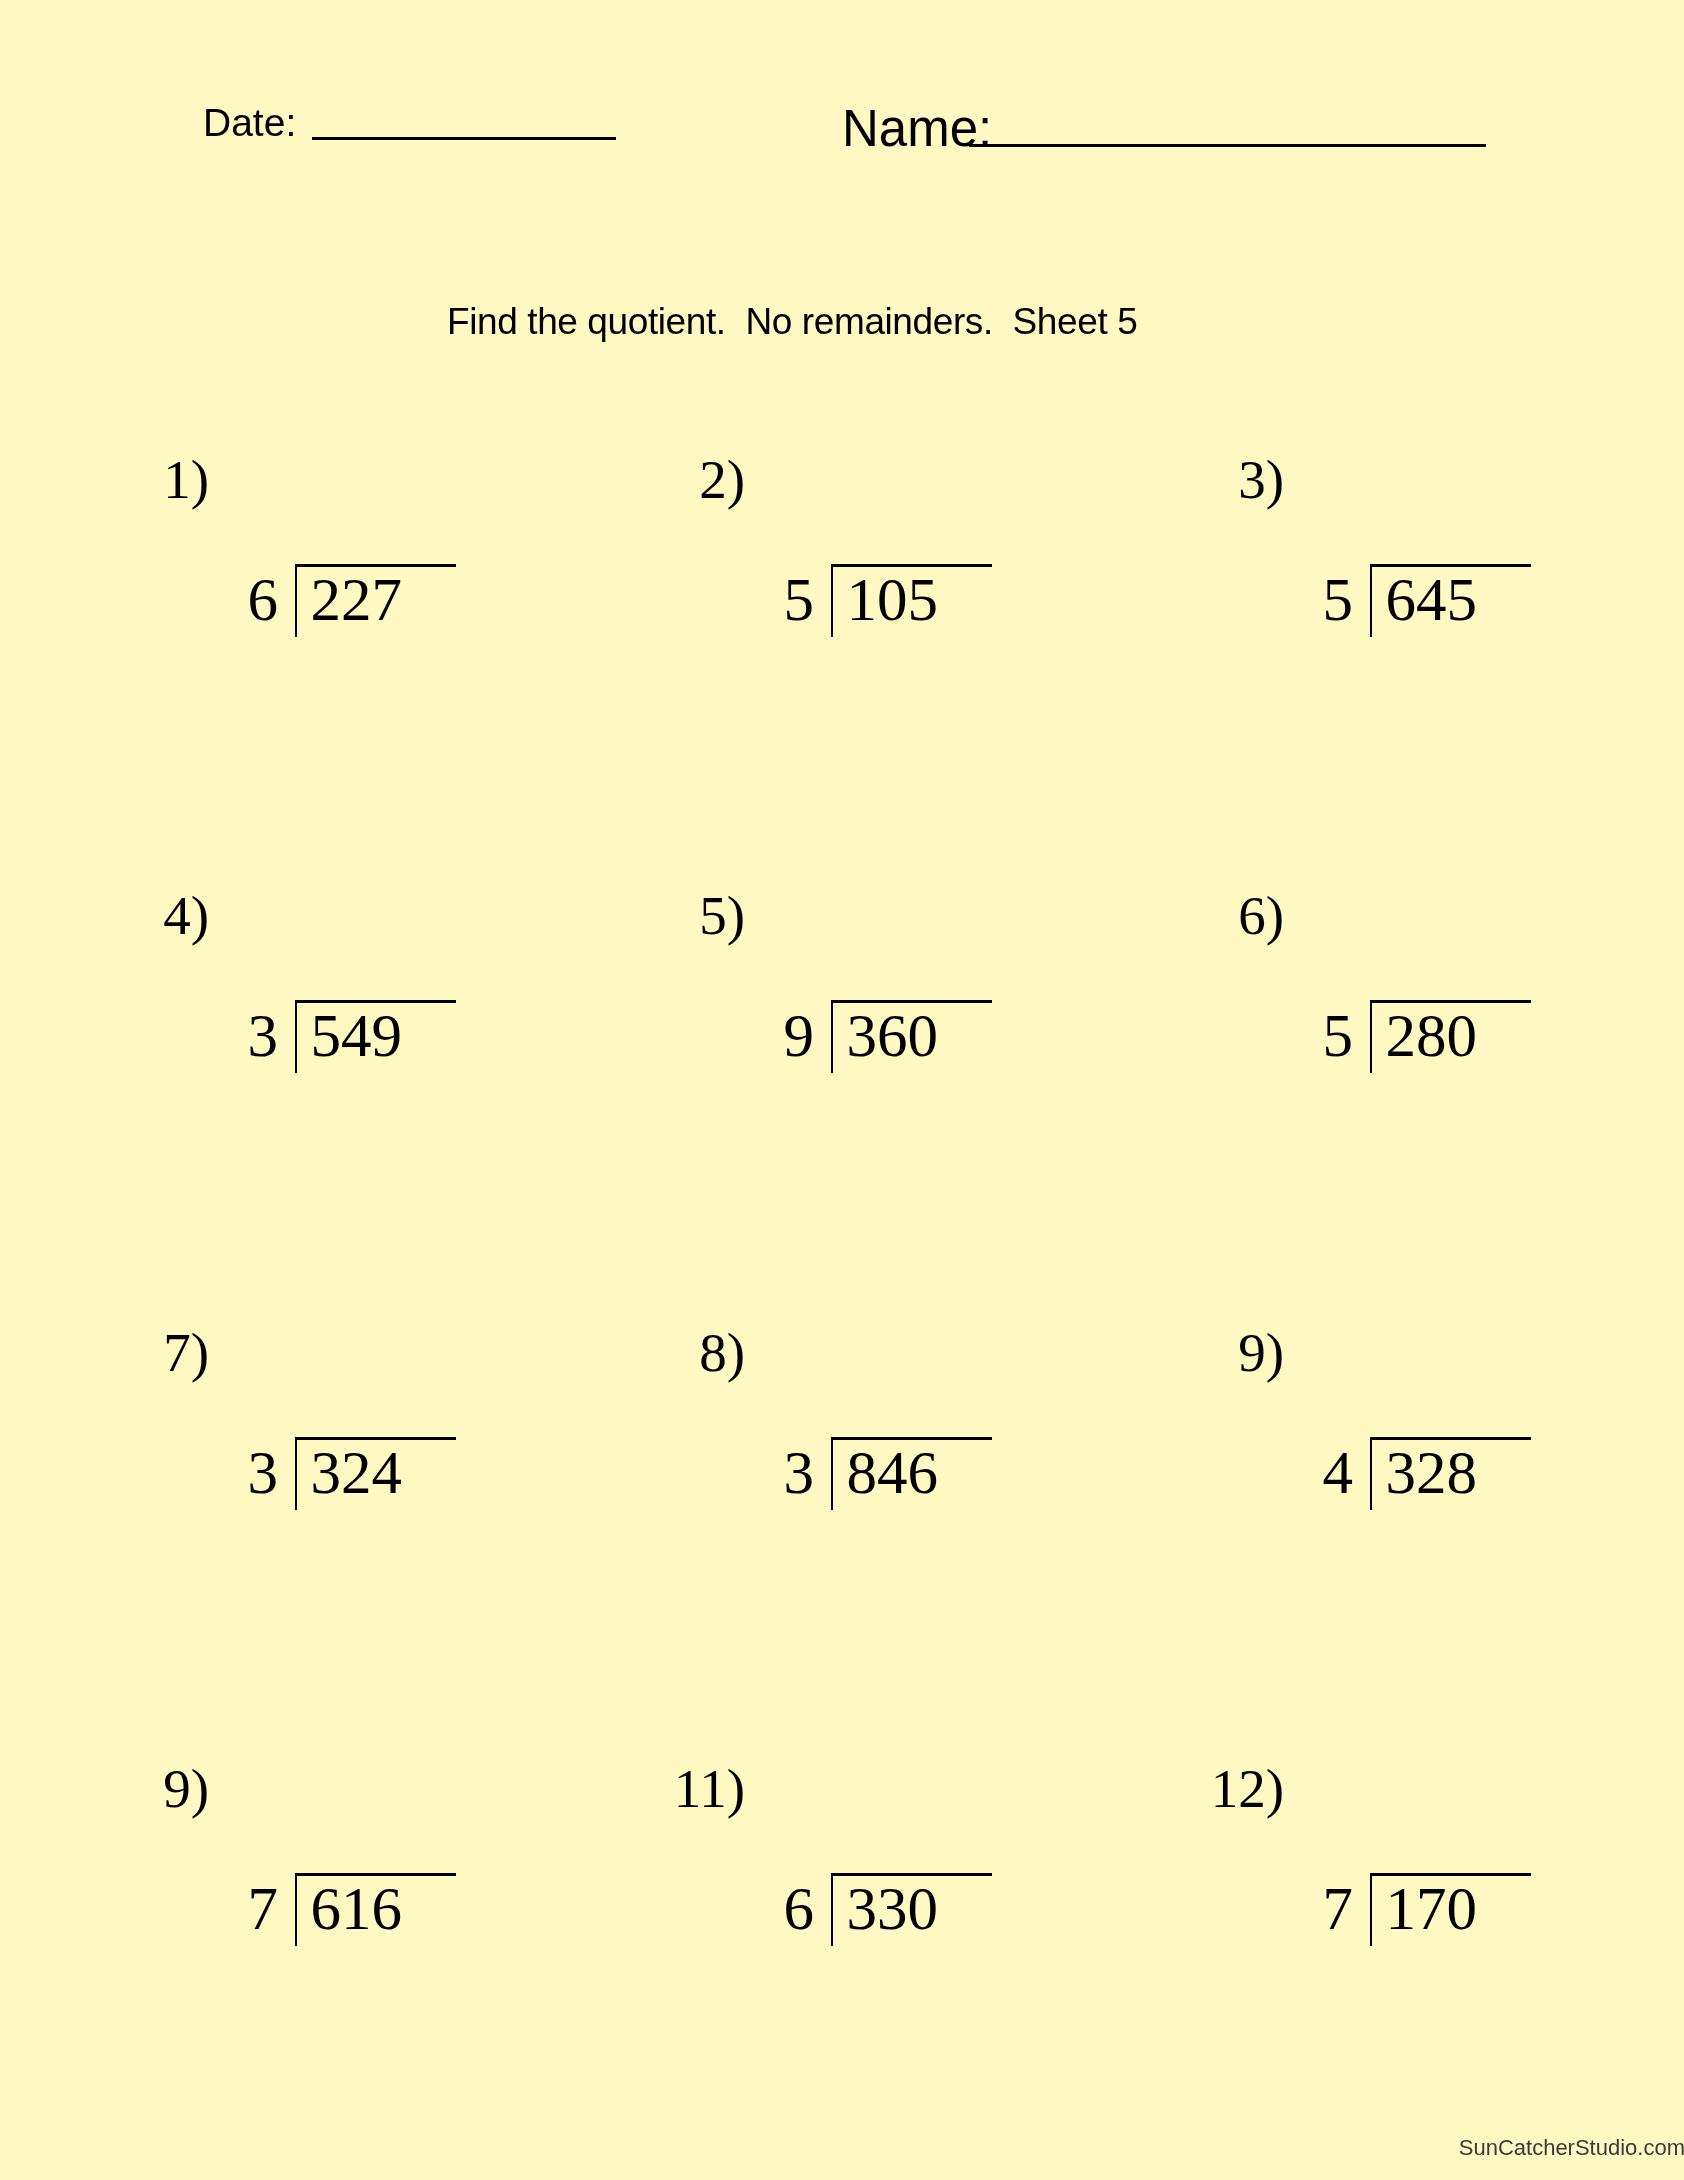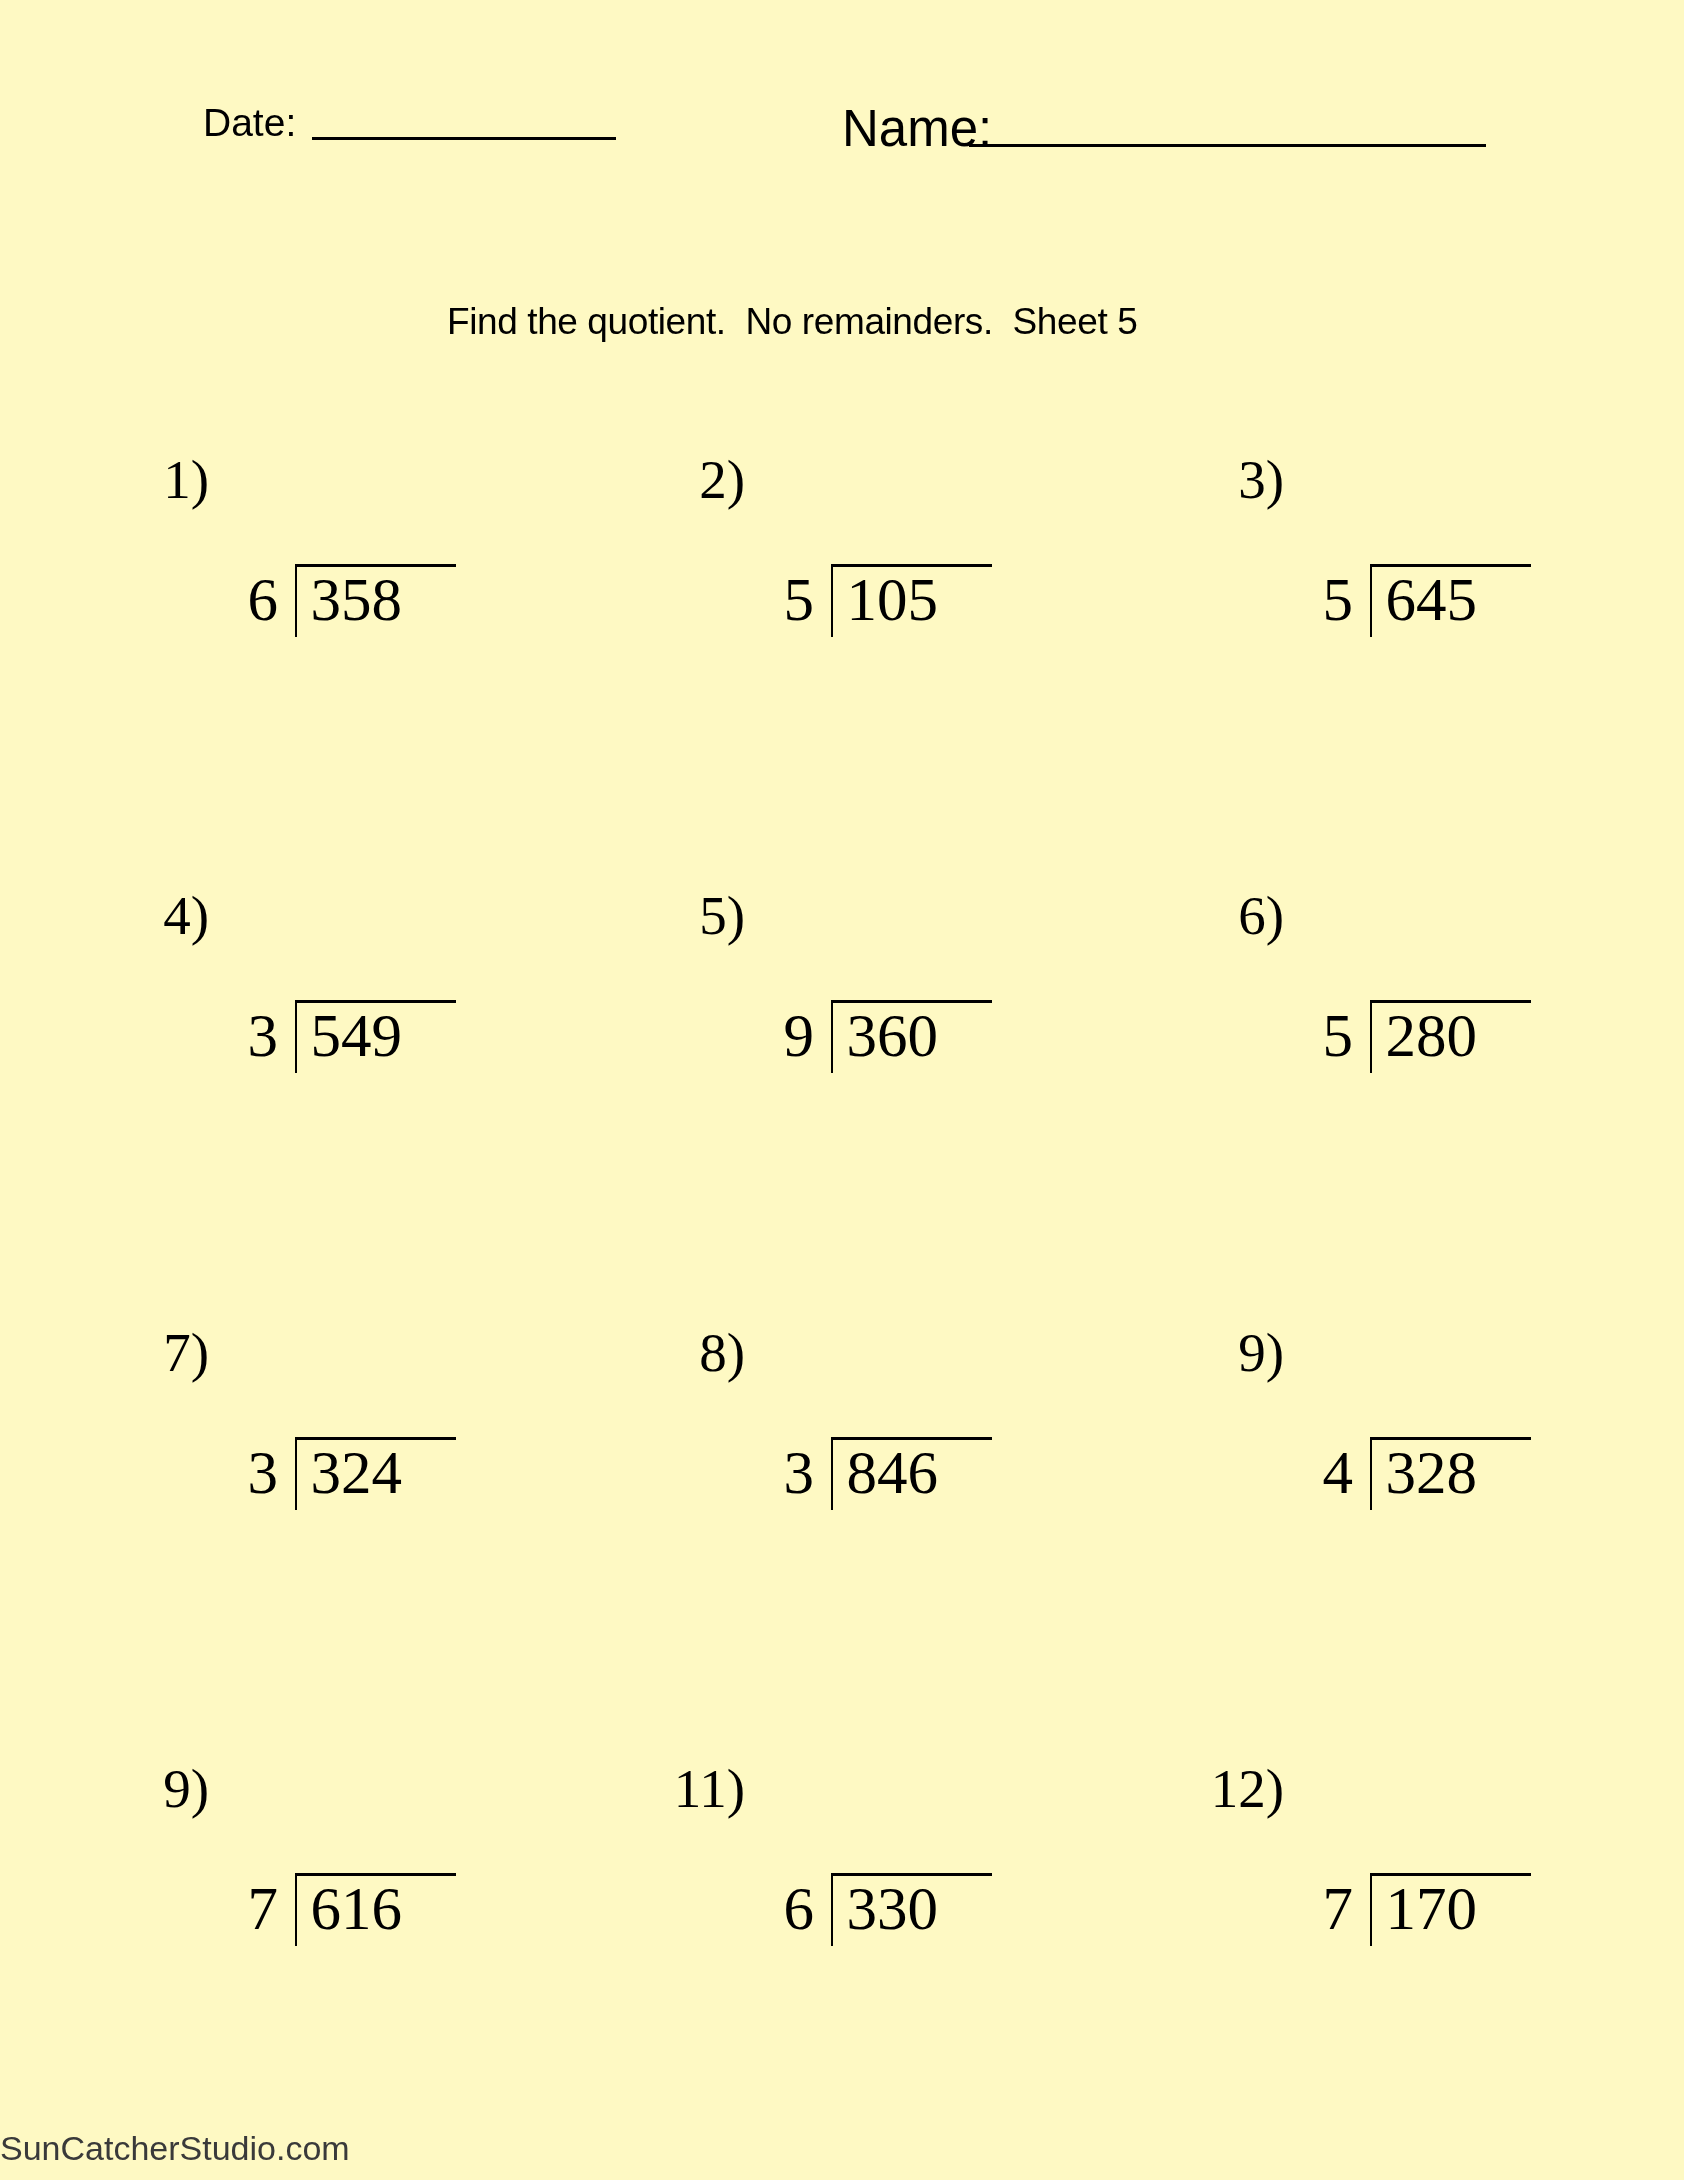--- a/index.html
+++ b/index.html
@@ -79,42 +79,42 @@
     border-top: 3.4px solid #000;
     border-left: 2.6px solid #000;
     width: 145px; height: 70px;
     padding-left: 13.6px;
     font-size: 61px; line-height: 65px;
   }
 
   
   .footer {
     position: absolute; left: 0; top: 2131px;
-    width: 100%; text-align: left;
-    font-size: 34px; line-height: 34px;
+    width: 100%; text-align: right;
+    font-size: 22px; line-height: 34px;
     color: #3a3a3a;
   }
 </style>
 </head>
 <body>
 
 <div class="page">
 
   <div class="date-label sans">Date:</div>
   <div class="date-line"></div>
   <div class="name-label sans">Name:</div>
   <div class="name-line"></div>
 
   <div class="subtitle sans">Find the quotient.  No remainders.  Sheet 5</div>
 
   <div class="problem serif" style="left:158px; top:452px">
     <div class="pnum">1)</div>
     <div class="expr">
       <div class="divisor">6</div>
-      <div class="bracket"><span>358</span></div>
+      <div class="bracket"><span>227</span></div>
     </div>
   </div>
 
   <div class="problem serif" style="left:694px; top:452px">
     <div class="pnum">2)</div>
     <div class="expr">
       <div class="divisor">5</div>
       <div class="bracket"><span>105</span></div>
     </div>
   </div>

